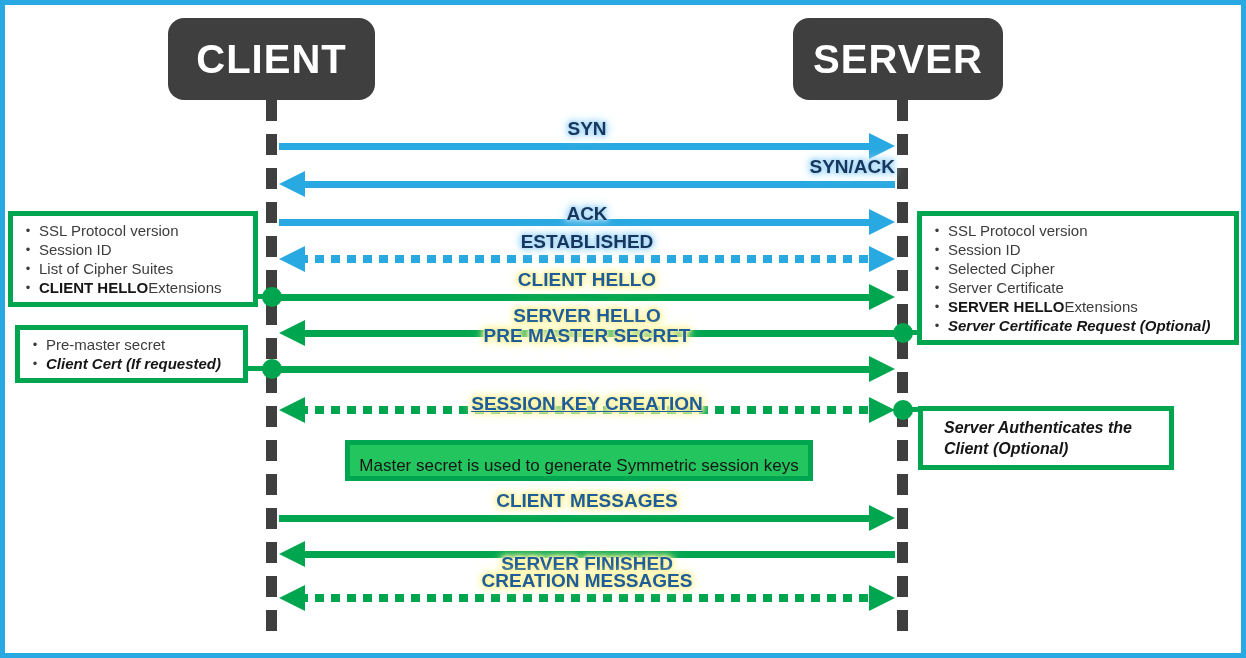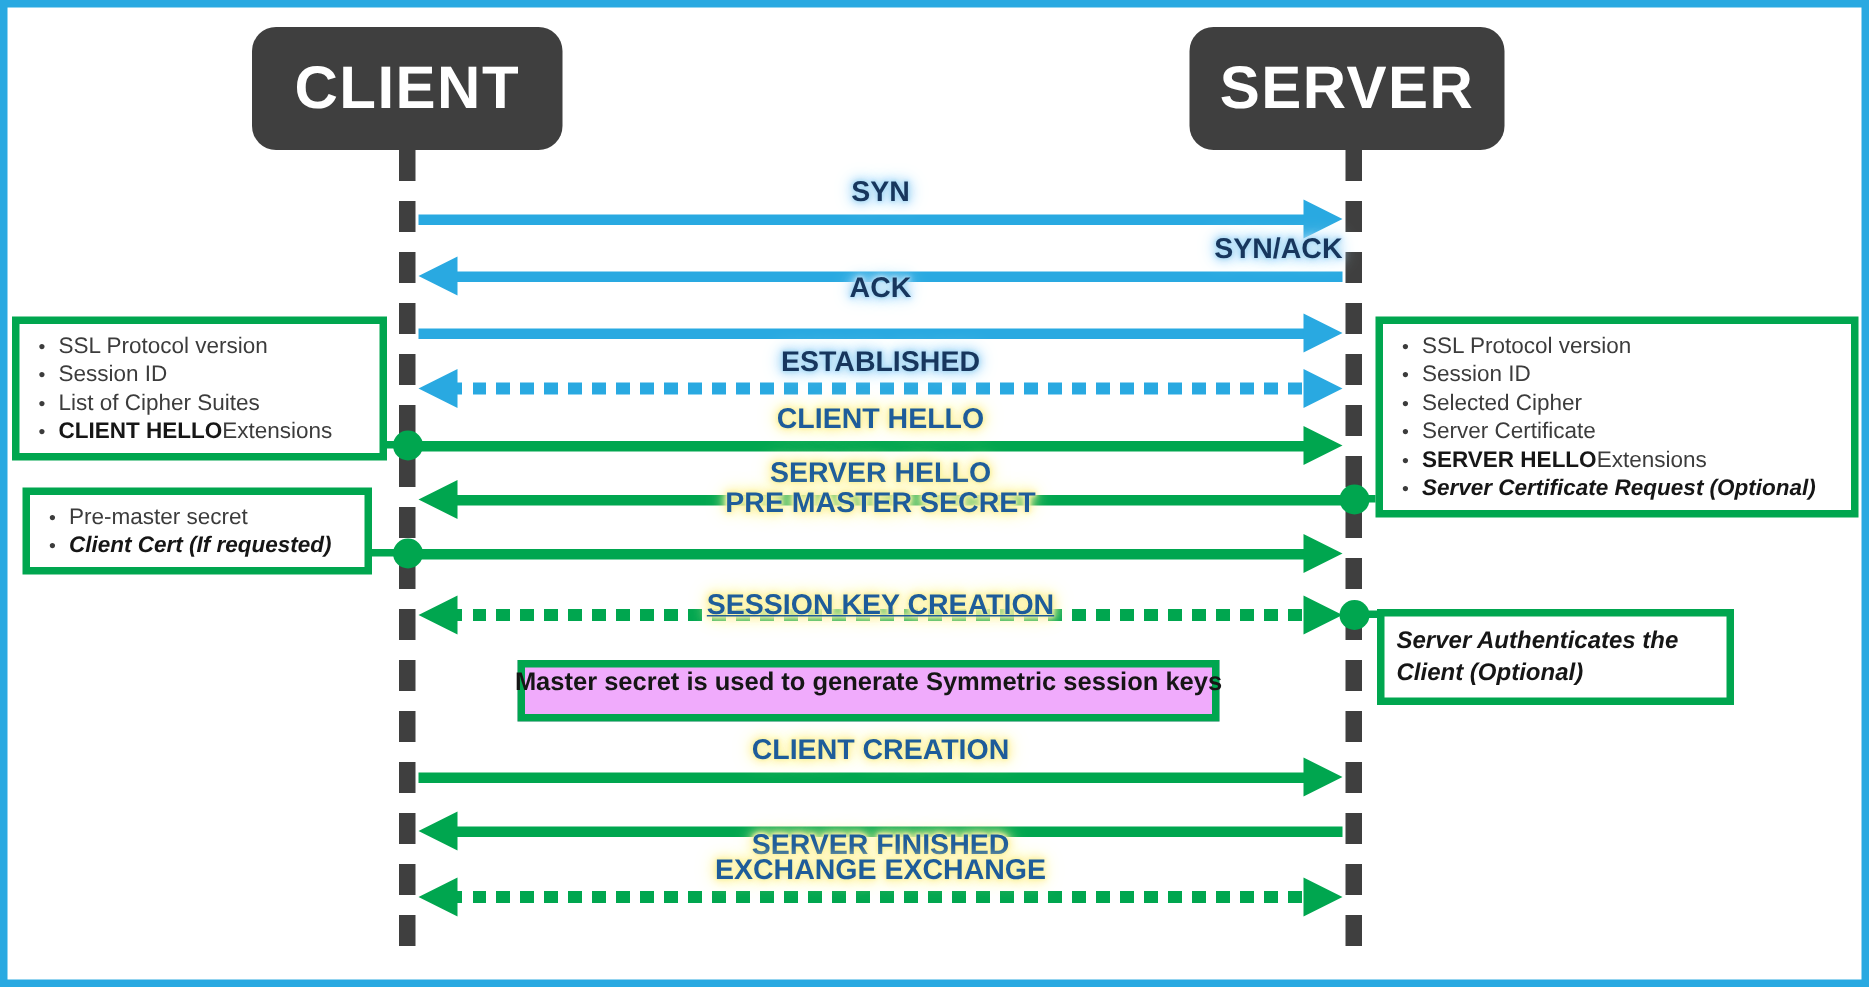--- a/index.html
+++ b/index.html
@@ -78,32 +78,32 @@
   #conn-session-key    { left:902px; top:407px; width:20px; }
   
   .anno-box {
     position:absolute; border:5px solid var(--arrow-green); background:#ffffff;
     box-sizing:border-box; padding:5px 8px 5px 4px; color:#3c3c3c;
     font-size:15px; z-index:7;
   }
   #anno-client-hello-details   { left:8px;   top:211px; width:250px; }
   #anno-pre-master-details     { left:15px;  top:325px; width:233px; }
   #anno-server-hello-details   { left:917px; top:211px; width:322px; }
-  #anno-server-authenticates   { left:918px; top:406px; width:238px; padding:6px 8px; }
+  #anno-server-authenticates   { left:918px; top:406px; width:256px; padding:6px 21px; }
   .anno-item { display:flex; line-height:19px; }
   .anno-bullet { flex:none; width:22px; text-align:center; font-size:13px; }
   .anno-item b { color:#161616; }
   .anno-item.bold-italic .anno-text { font-weight:bold; font-style:italic; color:#161616; }
   #anno-server-authenticates .anno-item { line-height:21px; font-size:16px; }
   
   #note-box {
     position:absolute; left:345px; top:440px; width:468px; height:41px;
-    border:5px solid var(--arrow-green); box-sizing:border-box; background:#f0abfc;
-    display:flex; align-items:flex-start; justify-content:center;
-    font-weight:bold; font-size:17px; color:#161616; z-index:7; white-space:nowrap;
+    border:5px solid var(--arrow-green); box-sizing:border-box; background:#22c55e;
+    display:flex; align-items:flex-end; justify-content:center;
+    font-weight:normal; font-size:17px; color:#161616; z-index:7; white-space:nowrap;
   }
 </style>
 </head>
 <body>
 
 <div id="canvas" style="--border-blue: #29A9E1; --arrow-blue: #29A9E1; --arrow-green: #00A64F; --actor-gray: #3F3F3F; --tcp-text: #17365D; --tcp-glow: #AEDCF7; --ssl-text: #1E5C9A; --ssl-glow: #FBF3A5;">
   <div id="frame"></div>
 
   <div class="actor" id="actor-server">
     <span>SERVER</span>
@@ -115,21 +115,21 @@
   <div class="lifeline" id="lifeline-client"></div>
   <div class="lifeline" id="lifeline-server"></div>
 
   <div id="stage">
       <div class="msg-label tcp-label" style="top: 119px;">SYN</div>
       <div class="msg-line solid tcp-line" style="left: 279px; width: 596px; top: 142.5px;"></div>
       <div class="head head-r tcp" style="left: 869px; top: 133px;"></div>
       <div class="msg-label tcp-label" style="top: 157px; text-align: right;">SYN/ACK</div>
       <div class="msg-line solid tcp-line" style="left: 299px; width: 596px; top: 180.5px;"></div>
       <div class="head head-l tcp" style="left: 279px; top: 171px;"></div>
-      <div class="msg-label tcp-label" style="top: 183px;">ACK</div>
+      <div class="msg-label tcp-label" style="top: 204px;">ACK</div>
       <div class="msg-line solid tcp-line" style="left: 279px; width: 596px; top: 218.5px;"></div>
       <div class="head head-r tcp" style="left: 869px; top: 209px;"></div>
       <div class="msg-label tcp-label" style="top: 232px;">ESTABLISHED</div>
       <div class="msg-line dotted tcp-line" style="left: 299px; width: 576px; top: 255px;"></div>
       <div class="head head-r tcp" style="left: 869px; top: 246px;"></div>
       <div class="head head-l tcp" style="left: 279px; top: 246px;"></div>
       <div class="msg-label ssl-label" style="top: 270px;">CLIENT HELLO</div>
       <div class="msg-line solid ssl-line" style="left: 279px; width: 596px; top: 293.5px;"></div>
       <div class="head head-r ssl" style="left: 869px; top: 284px;"></div>
       <div class="dot" style="left: 261.5px; top: 287px;"></div>
@@ -139,27 +139,27 @@
       <div class="dot" style="left: 892.5px; top: 323px;"></div>
       <div class="msg-label ssl-label" style="top: 326px;">PRE MASTER SECRET</div>
       <div class="msg-line solid ssl-line" style="left: 279px; width: 596px; top: 365.5px;"></div>
       <div class="head head-r ssl" style="left: 869px; top: 356px;"></div>
       <div class="dot" style="left: 261.5px; top: 359px;"></div>
       <div class="msg-label ssl-label" style="top: 394px; text-decoration: underline;">SESSION KEY CREATION</div>
       <div class="msg-line dotted ssl-line" style="left: 299px; width: 576px; top: 406px;"></div>
       <div class="head head-r ssl" style="left: 869px; top: 397px;"></div>
       <div class="head head-l ssl" style="left: 279px; top: 397px;"></div>
       <div class="dot" style="left: 892.5px; top: 400px;"></div>
-      <div class="msg-label ssl-label" style="top: 491px;">CLIENT CREATION</div>
+      <div class="msg-label ssl-label" style="top: 491px;">CLIENT MESSAGES</div>
       <div class="msg-line solid ssl-line" style="left: 279px; width: 596px; top: 514.5px;"></div>
       <div class="head head-r ssl" style="left: 869px; top: 505px;"></div>
       <div class="msg-label ssl-label" style="top: 554px;">SERVER FINISHED</div>
       <div class="msg-line solid ssl-line" style="left: 299px; width: 596px; top: 550.5px;"></div>
       <div class="head head-l ssl" style="left: 279px; top: 541px;"></div>
-      <div class="msg-label ssl-label" style="top: 571px;">EXCHANGE EXCHANGE</div>
+      <div class="msg-label ssl-label" style="top: 571px;">CREATION MESSAGES</div>
       <div class="msg-line dotted ssl-line" style="left: 299px; width: 576px; top: 594px;"></div>
       <div class="head head-r ssl" style="left: 869px; top: 585px;"></div>
       <div class="head head-l ssl" style="left: 279px; top: 585px;"></div>
     </div>
 
   <div class="connector" id="conn-client-hello"></div>
   <div class="connector" id="conn-pre-master"></div>
   <div class="connector" id="conn-server-hello"></div>
   <div class="connector" id="conn-session-key"></div>
 

